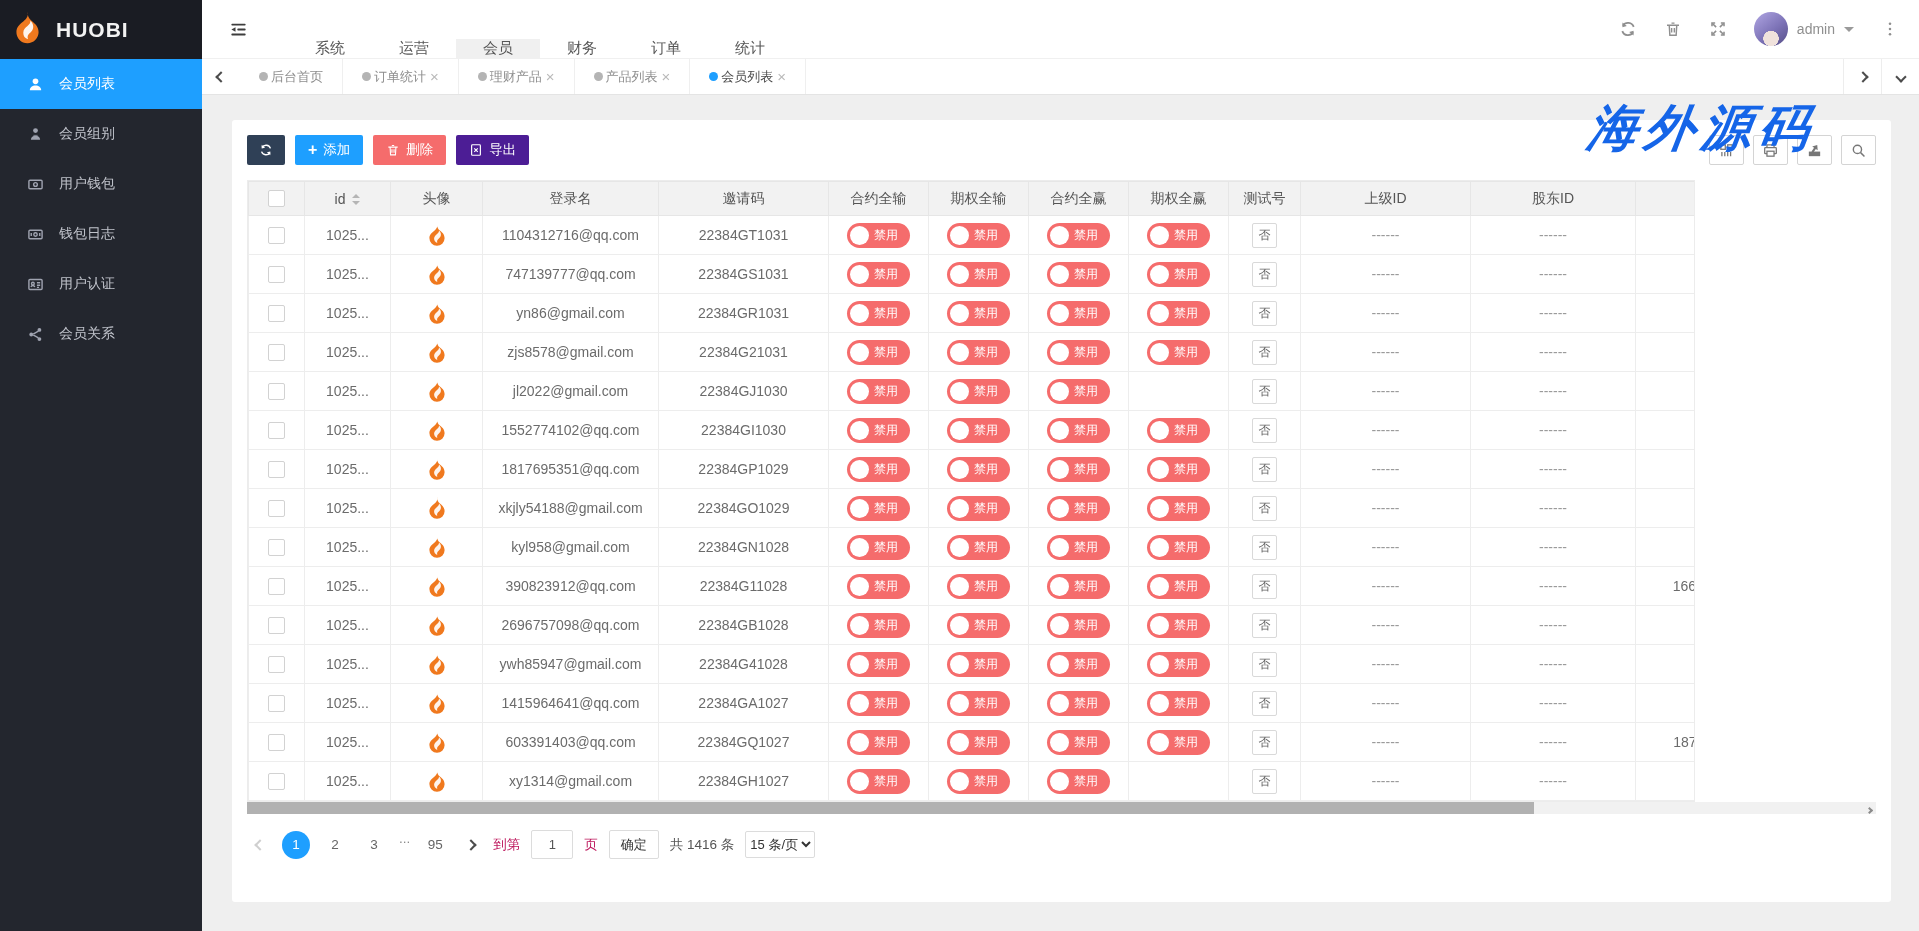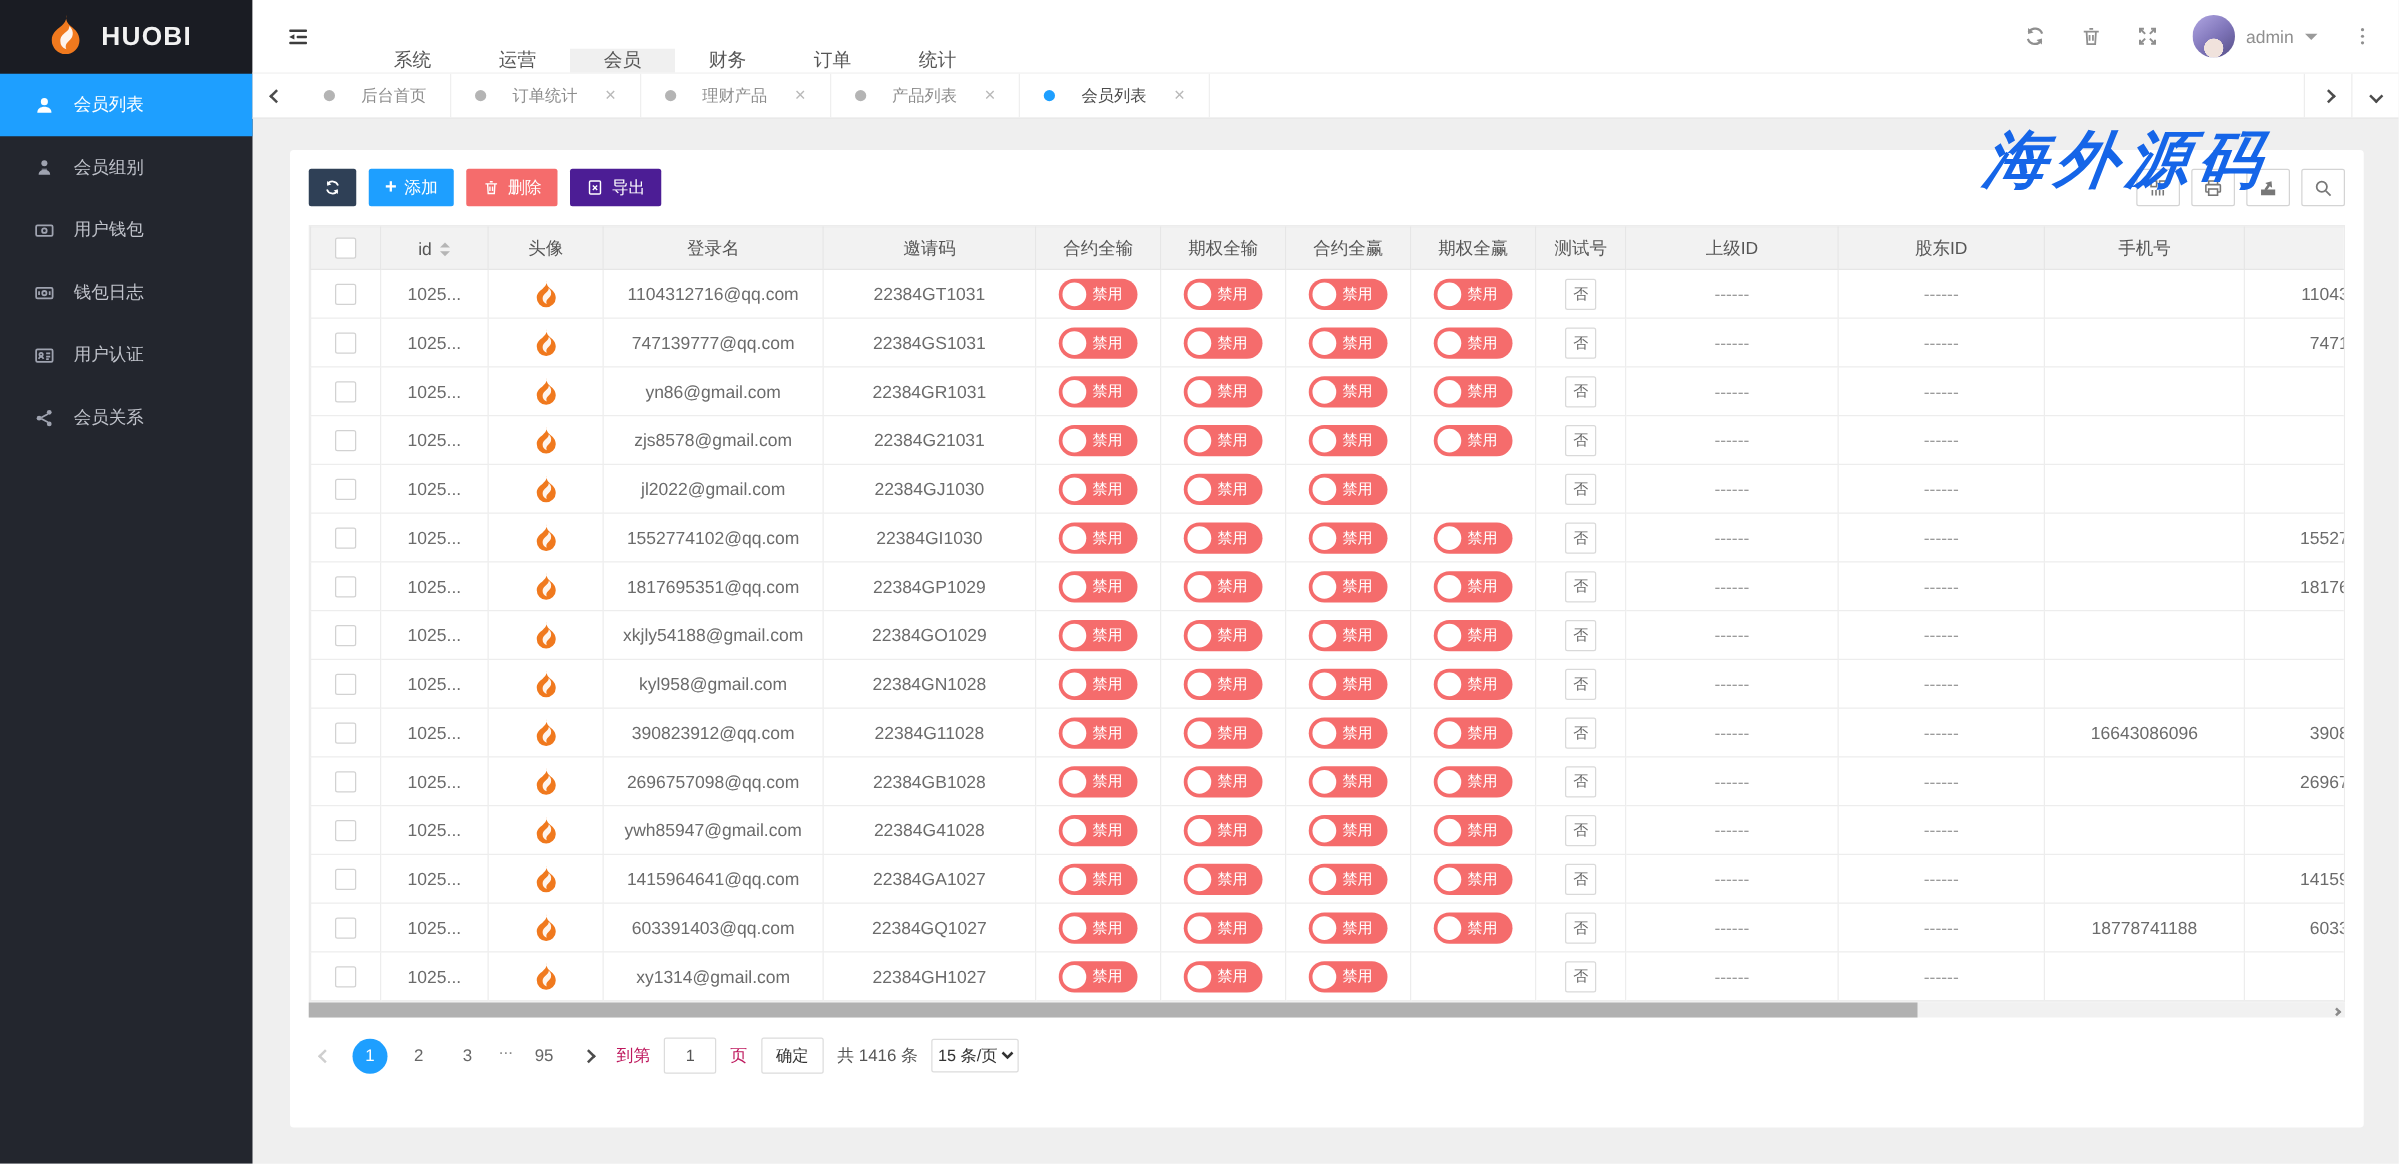--- a/index.html
+++ b/index.html
@@ -2,21 +2,21 @@
 <html><head>
 <meta charset="utf-8">
 <style>
   * { margin:0; padding:0; box-sizing:border-box; }
   html,body { width:1919px; height:931px; overflow:hidden; }
   body { font-family:"Liberation Sans", sans-serif; background:#efefef; }
   .app { display:flex; width:100%; height:100%; }
 
   
   .sidebar { width:202px; flex-shrink:0; background:#23262e; display:flex; flex-direction:column; }
-  .logo { height:59px; background:#1a1c23; display:flex; align-items:center; padding-left:35px; gap:11px; flex-shrink:0; }
+  .logo { height:59px; background:#1a1c23; display:flex; align-items:center; padding-left:10px; gap:11px; flex-shrink:0; }
   .logo svg { width:35px; height:35px; }
   .logo-text { color:#f2f2f2; font-size:21px; font-weight:bold; letter-spacing:1px; }
   .side-item { height:50px; display:flex; align-items:center; padding-left:27px; gap:15px; color:#c0c3cb; font-size:14px; cursor:pointer; }
   .side-item svg { width:17px; height:17px; color:#9fa3b0; flex-shrink:0; }
   .side-item.active { background:#1E9FFF; color:#fff; }
   .side-item.active svg { color:#fff; }
 
   
   .main { flex:1; display:flex; flex-direction:column; min-width:0; }
   .navbar { height:59px; background:#fff; display:flex; align-items:stretch; justify-content:space-between; border-bottom:1px solid #f0f0f0; flex-shrink:0; }
@@ -34,21 +34,21 @@
     background: radial-gradient(circle at 50% 78%, #f0e2dc 0 24%, rgba(0,0,0,0) 25%),
                 linear-gradient(140deg,#aca2df 5%, #7d73b7 55%, #554e86 100%); }
   .user-name { font-size:14px; color:#8f8f8f; }
   .caret { width:0; height:0; border:5px solid transparent; border-top-color:#9a9a9a; margin-top:6px; }
 
   
   .tabbar { height:36px; background:#fff; display:flex; align-items:stretch; border-bottom:1px solid #e4e4e4; flex-shrink:0; }
   .tab-arrow { width:38px; display:flex; align-items:center; justify-content:center; color:#4c4c4c; cursor:pointer; flex-shrink:0; }
   .tab-arrow.bordered { border-left:1px solid #ededed; }
   .tabs { flex:1; display:flex; overflow:hidden; }
-  .tab { display:flex; align-items:center; gap:21px; padding:0 19px; font-size:13px; color:#8d8d8d; border-right:1px solid #efefef; cursor:pointer; white-space:nowrap; }
+  .tab { display:flex; align-items:center; gap:3px; padding:0 19px; font-size:13px; color:#8d8d8d; border-right:1px solid #efefef; cursor:pointer; white-space:nowrap; }
   .tab .dot { width:9px; height:9px; border-radius:50%; background:#b4b4b4; flex-shrink:0; }
   .tab.active { color:#4c4c4c; }
   .tab.active .dot { background:#1E9FFF; }
   .tab .close { color:#b9b9b9; font-size:15px; line-height:1; margin-left:1px; }
   .chev { display:inline-block; width:8px; height:8px; border-right:2px solid currentColor; border-bottom:2px solid currentColor; }
   .chev.left  { transform:rotate(135deg); }
   .chev.right { transform:rotate(-45deg); }
   .chev.down  { transform:rotate(45deg); }
 
   
@@ -66,21 +66,21 @@
   .btn.dark { background:#2f4056; width:38px; padding:0; justify-content:center; }
   .btn.blue { background:#1E9FFF; }
   .btn.red { background:#f56c6c; }
   .btn.green { background:#4c1d95; }
   .btn .plus { font-size:16px; font-weight:bold; line-height:1; }
   .toolbar-right { display:flex; }
   .tool-iconbtn { width:35px; height:30px; border:1px solid #d4d4d4; background:#fff; color:#777; display:flex; align-items:center; justify-content:center; border-radius:2px; margin-left:9px; cursor:pointer; }
   .tool-iconbtn svg { width:17px; height:17px; }
 
   
-  .table-wrap { width:1629px; overflow:hidden; border:1px solid #ececec; }
+  .table-wrap { width:1448px; overflow:hidden; border:1px solid #ececec; }
   table { border-collapse:collapse; table-layout:fixed; width:1747px; }
   th { height:34px; background:#f2f2f2; font-weight:normal; color:#555; font-size:14px; border:1px solid #e6e6e6; text-align:center; }
   td { height:39px; background:#fff; border:1px solid #ededed; text-align:center; font-size:14px; color:#6b6b6b; }
   .cb { appearance:none; -webkit-appearance:none; width:17px; height:17px; border:1px solid #d2d2d2; border-radius:2px; background:#fff; cursor:pointer; vertical-align:middle; }
   .sort { display:inline-flex; flex-direction:column; gap:3px; margin-left:7px; vertical-align:middle; }
   .sort i { width:0; height:0; border:4px solid transparent; display:block; }
   .sort .up { border-bottom-color:#b5b5b5; border-top-width:0; }
   .sort .dn { border-top-color:#b5b5b5; border-bottom-width:0; }
   .row-avatar svg { width:24px; height:24px; vertical-align:middle; }
   .pill { width:63px; height:25px; border-radius:13px; background:#f56c6c; display:inline-flex; align-items:center; padding:0 7px 0 3px; gap:5px; cursor:pointer; }

